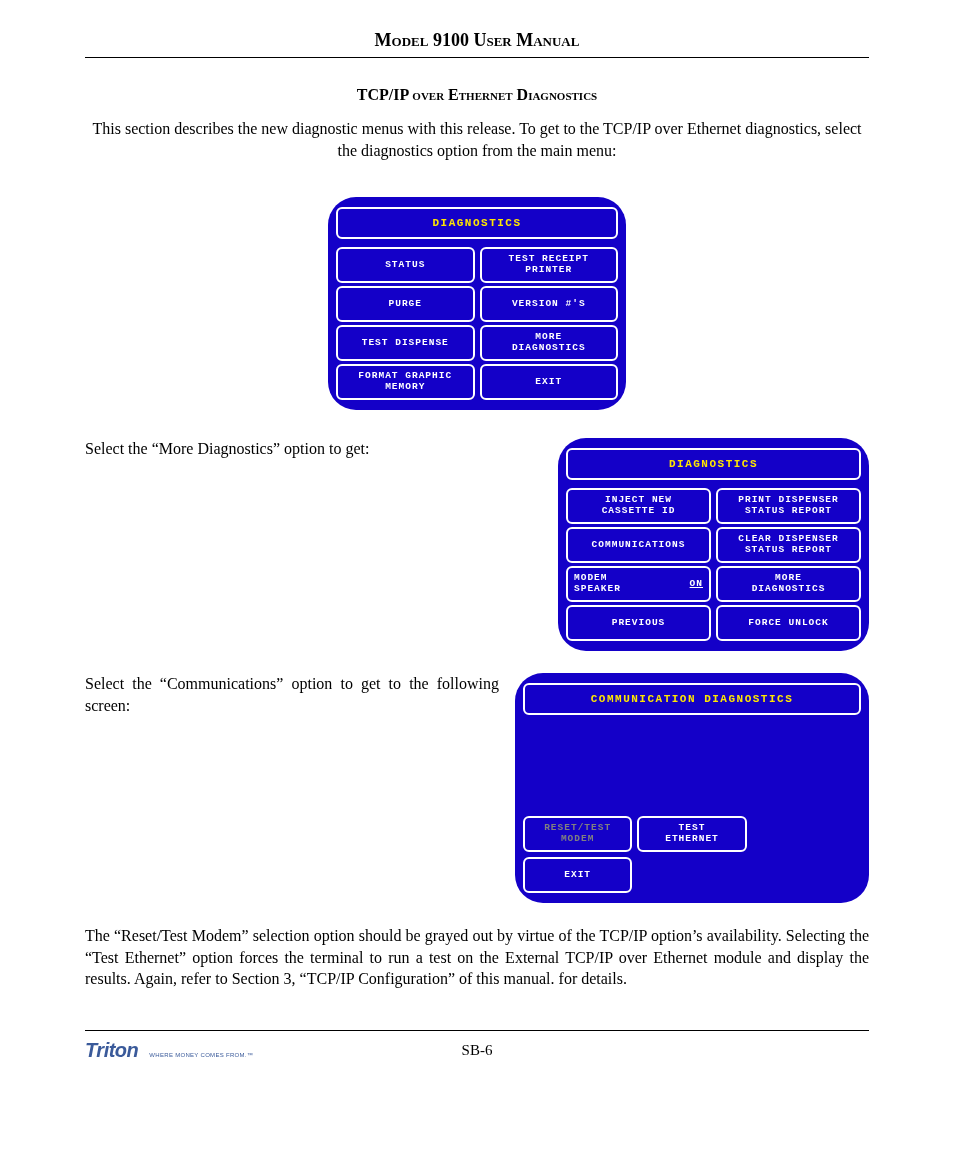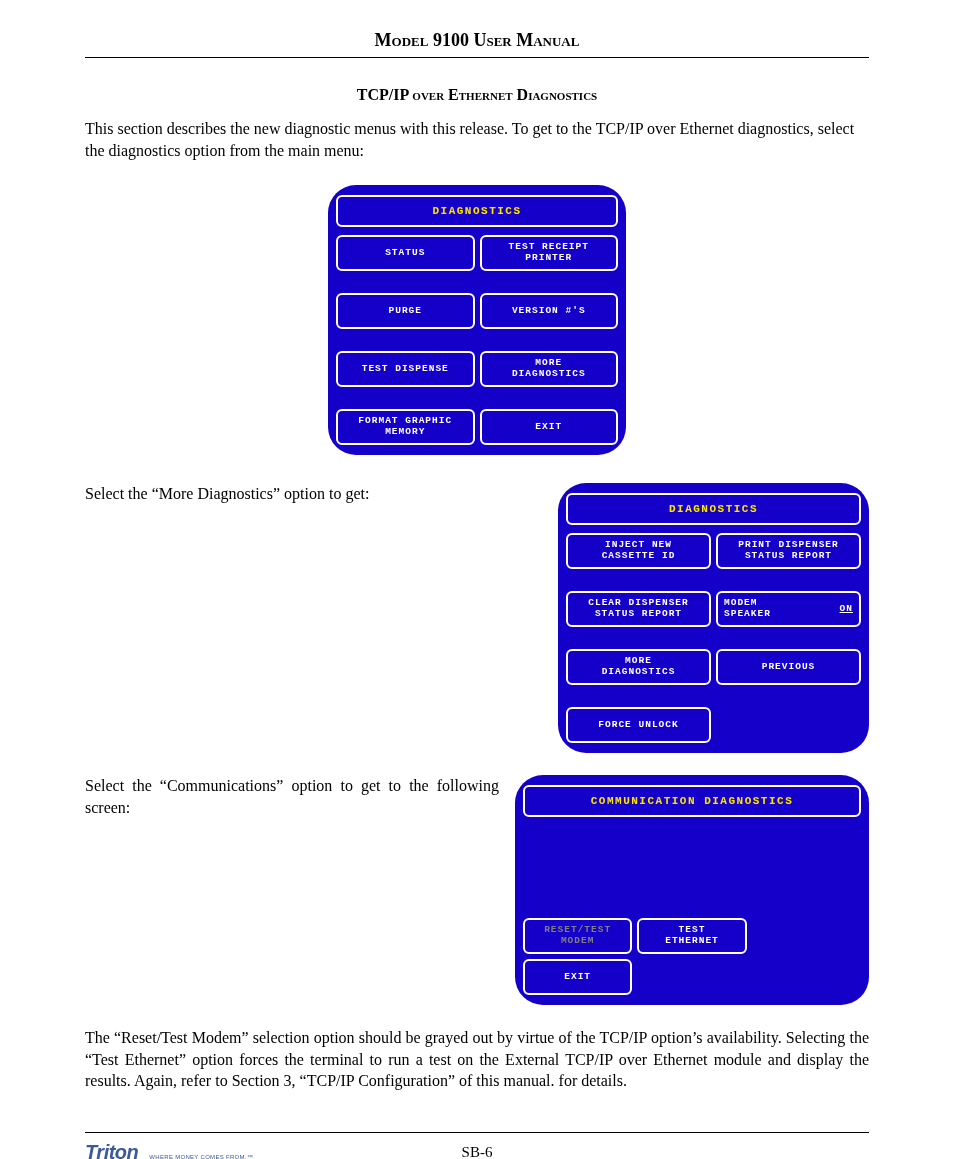--- a/index.html
+++ b/index.html
@@ -26,22 +26,22 @@
   .section-title {
     text-align: center;
     font-weight: bold;
     font-size: 16px;
     font-variant: small-caps;
     margin-bottom: 14px;
   }
   .intro {
     font-size: 16px;
     line-height: 1.35;
-    text-align: left;
-    margin-bottom: 24px;
+    text-align: center;
+    margin-bottom: 36px;
   }
   .screen-center {
     text-align: center;
     margin-bottom: 28px;
   }
   .atm-screen {
     display: inline-block;
     background: #1400c8;
     padding: 10px 8px 10px 8px;
     box-sizing: border-box;
@@ -59,21 +59,21 @@
     font-weight: bold;
     font-size: 11px;
     letter-spacing: 1.5px;
     padding: 8px 4px;
     text-align: center;
     margin-bottom: 8px;
   }
   .atm-grid {
     display: grid;
     grid-template-columns: 1fr 1fr;
-    gap: 22px 5px;
+    gap: 3px 5px;
   }
   .atm-btn {
     border: 2px solid #fff;
     border-radius: 6px;
     color: #fff;
     font-family: "Courier New", monospace;
     font-weight: bold;
     font-size: 9.5px;
     letter-spacing: 1px;
     text-align: center;
@@ -192,20 +192,21 @@
   <div class="row-block">
     <div class="row-text">Select the “More Diagnostics” option to get:</div>
     <div class="row-screen">
       <div class="atm-screen screen2">
         <div class="atm-title">DIAGNOSTICS</div>
         <div class="atm-grid">
           <div class="atm-btn">INJECT NEW
 CASSETTE ID</div>
           <div class="atm-btn">PRINT DISPENSER
 STATUS REPORT</div>
+          <div class="atm-btn">COMMUNICATIONS</div>
           <div class="atm-btn">CLEAR DISPENSER
 STATUS REPORT</div>
           <div class="atm-btn modem-on">
             <span style="text-align:left;white-space:pre-line;">MODEM
 SPEAKER</span>
             <span class="on">ON</span>
           </div>
           <div class="atm-btn">MORE
 DIAGNOSTICS</div>
           <div class="atm-btn">PREVIOUS</div>

